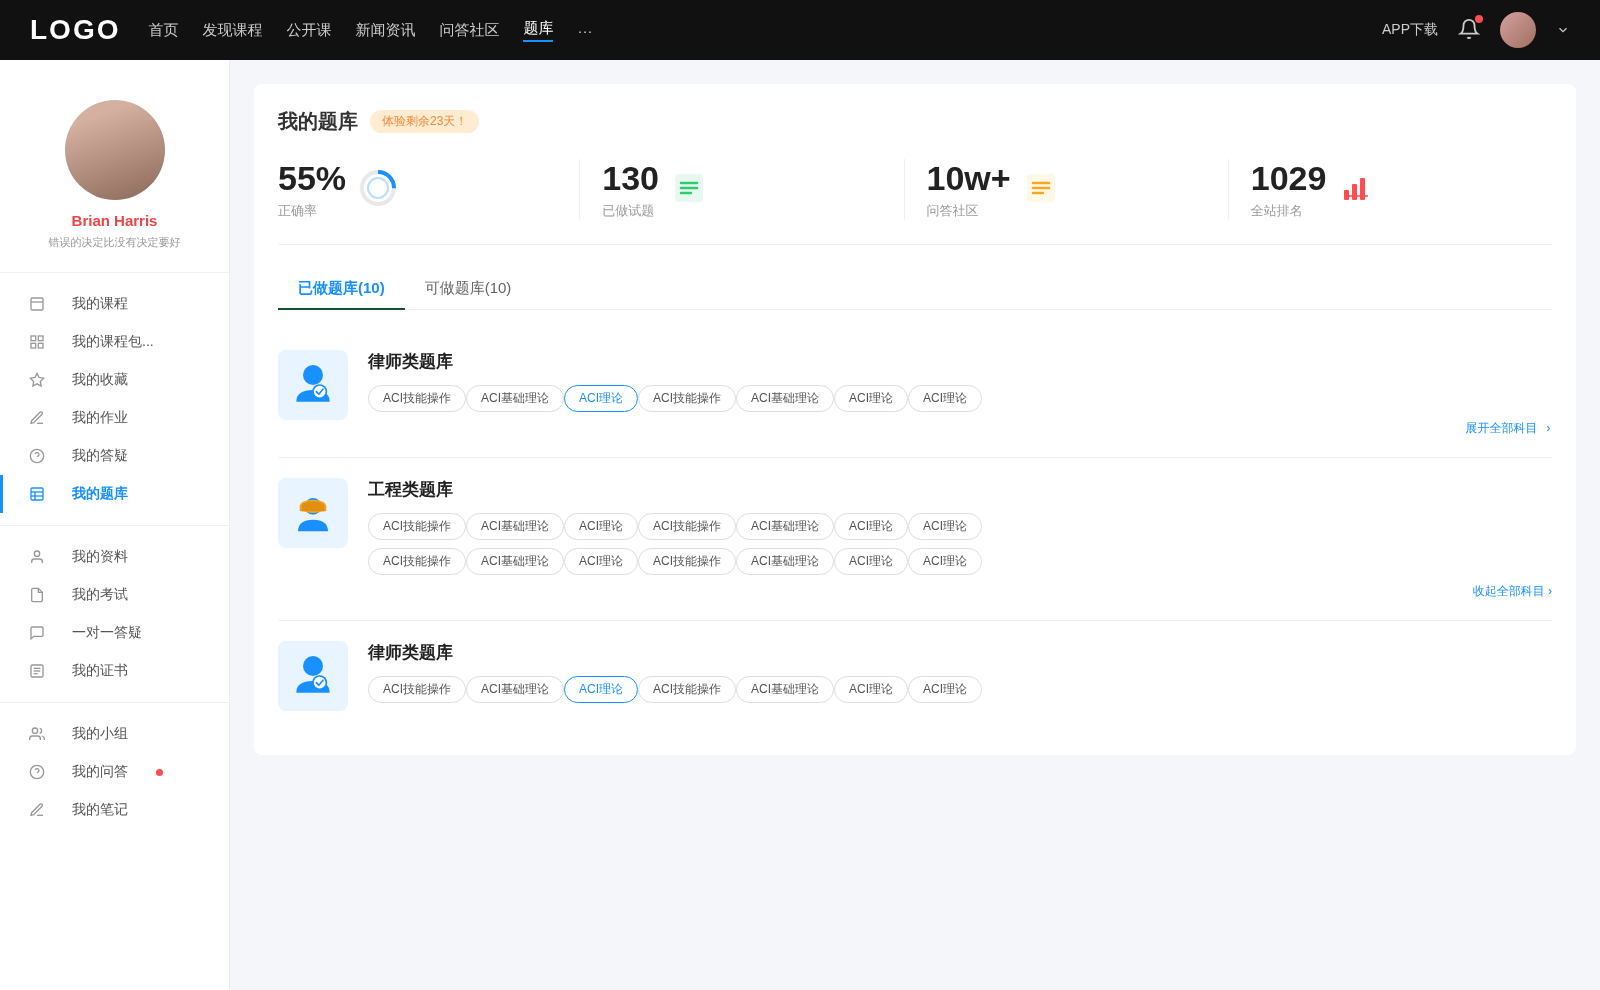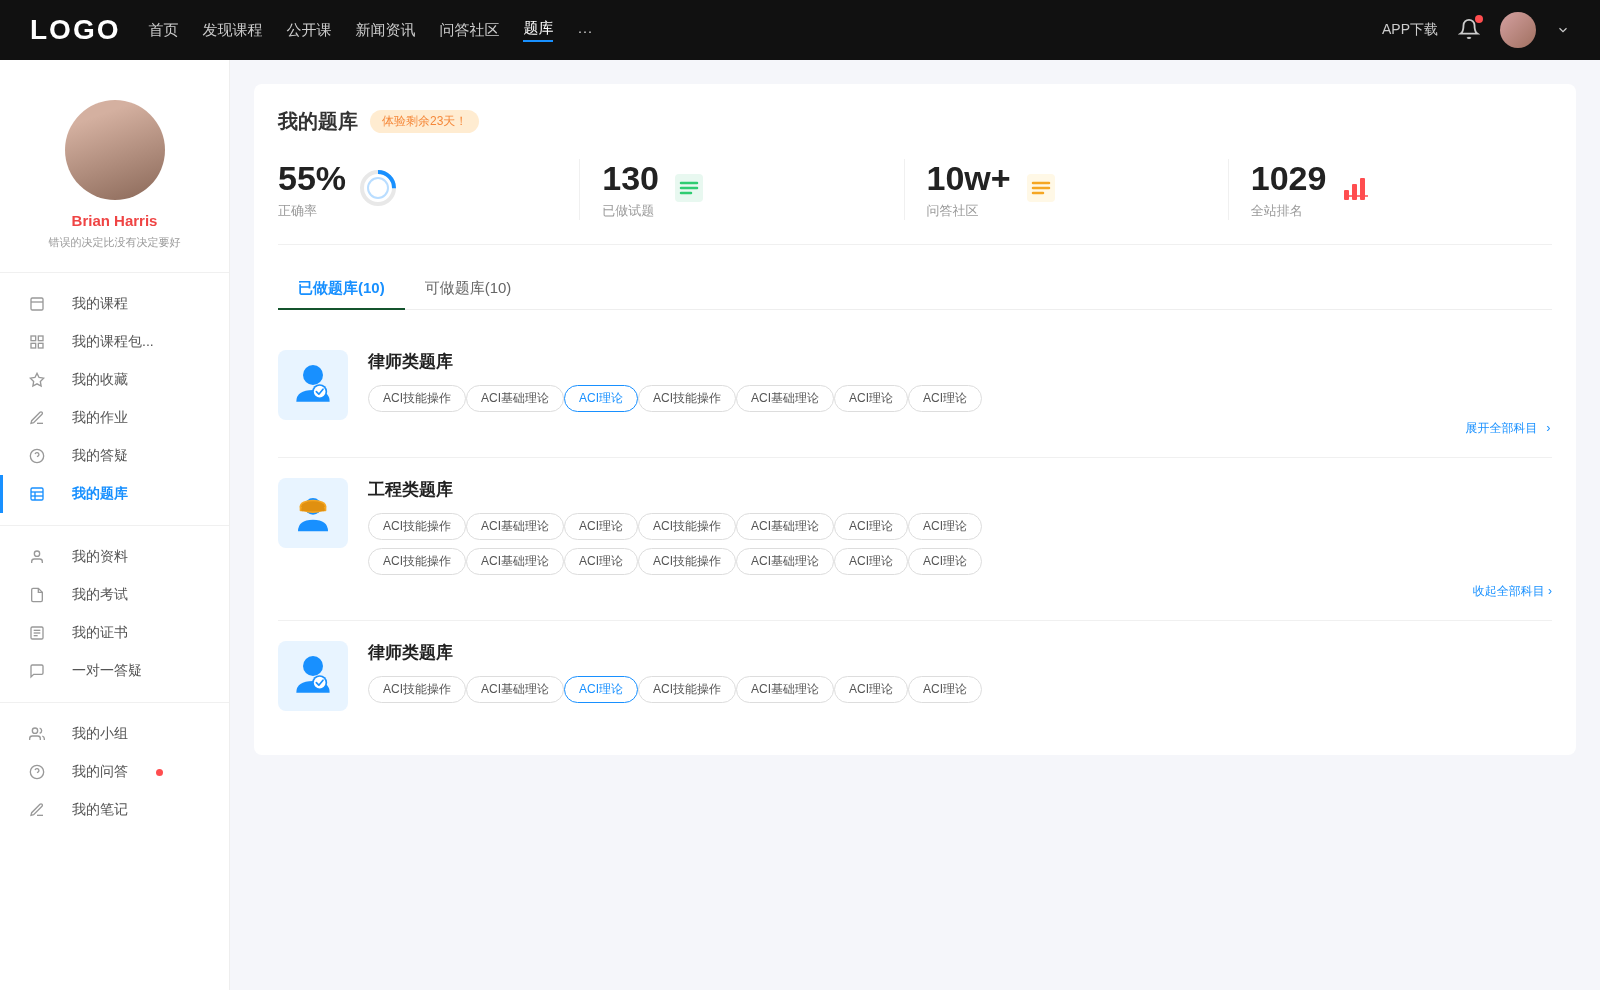--- a/index.html
+++ b/index.html
@@ -444,35 +444,35 @@
           <svg width="16" height="16" viewBox="0 0 24 24" fill="none" stroke="currentColor" stroke-width="2">
               <path d="M14 2H6a2 2 0 0 0-2 2v16a2 2 0 0 0 2 2h12a2 2 0 0 0 2-2V8z"></path>
               <polyline points="14 2 14 8 20 8"></polyline>
             </svg>
         </span>
         <span>我的考试</span>
       </li>
       <li class="sidebar-menu-item">
         <span class="menu-icon">
           <svg width="16" height="16" viewBox="0 0 24 24" fill="none" stroke="currentColor" stroke-width="2">
+              <path d="M21 15a2 2 0 0 1-2 2H7l-4 4V5a2 2 0 0 1 2-2h14a2 2 0 0 1 2 2z"></path>
+            </svg>
+        </span>
+        <span>一对一答疑</span>
+      </li>
+      <li class="sidebar-menu-item">
+        <span class="menu-icon">
+          <svg width="16" height="16" viewBox="0 0 24 24" fill="none" stroke="currentColor" stroke-width="2">
               <rect x="3" y="3" width="18" height="18" rx="2"></rect>
               <line x1="7" y1="8" x2="17" y2="8"></line>
               <line x1="7" y1="12" x2="17" y2="12"></line>
               <line x1="7" y1="16" x2="13" y2="16"></line>
             </svg>
         </span>
         <span>我的证书</span>
-      </li>
-      <li class="sidebar-menu-item">
-        <span class="menu-icon">
-          <svg width="16" height="16" viewBox="0 0 24 24" fill="none" stroke="currentColor" stroke-width="2">
-              <path d="M21 15a2 2 0 0 1-2 2H7l-4 4V5a2 2 0 0 1 2-2h14a2 2 0 0 1 2 2z"></path>
-            </svg>
-        </span>
-        <span>一对一答疑</span>
       </li>
 
       <div class="sidebar-divider"></div>
 
       <li class="sidebar-menu-item">
         <span class="menu-icon">
           <svg width="16" height="16" viewBox="0 0 24 24" fill="none" stroke="currentColor" stroke-width="2">
               <path d="M17 21v-2a4 4 0 0 0-4-4H5a4 4 0 0 0-4 4v2"></path>
               <circle cx="9" cy="7" r="4"></circle>
               <path d="M23 21v-2a4 4 0 0 0-3-3.87"></path>

